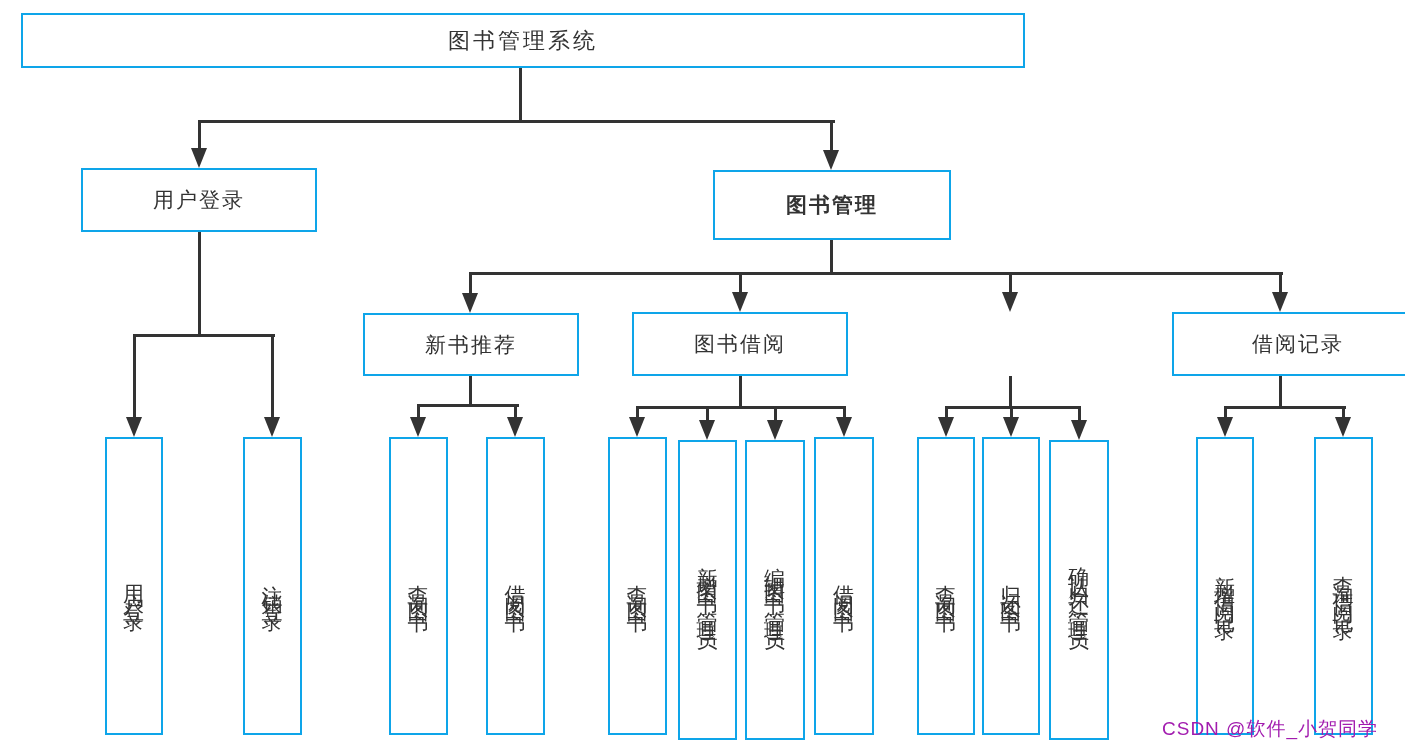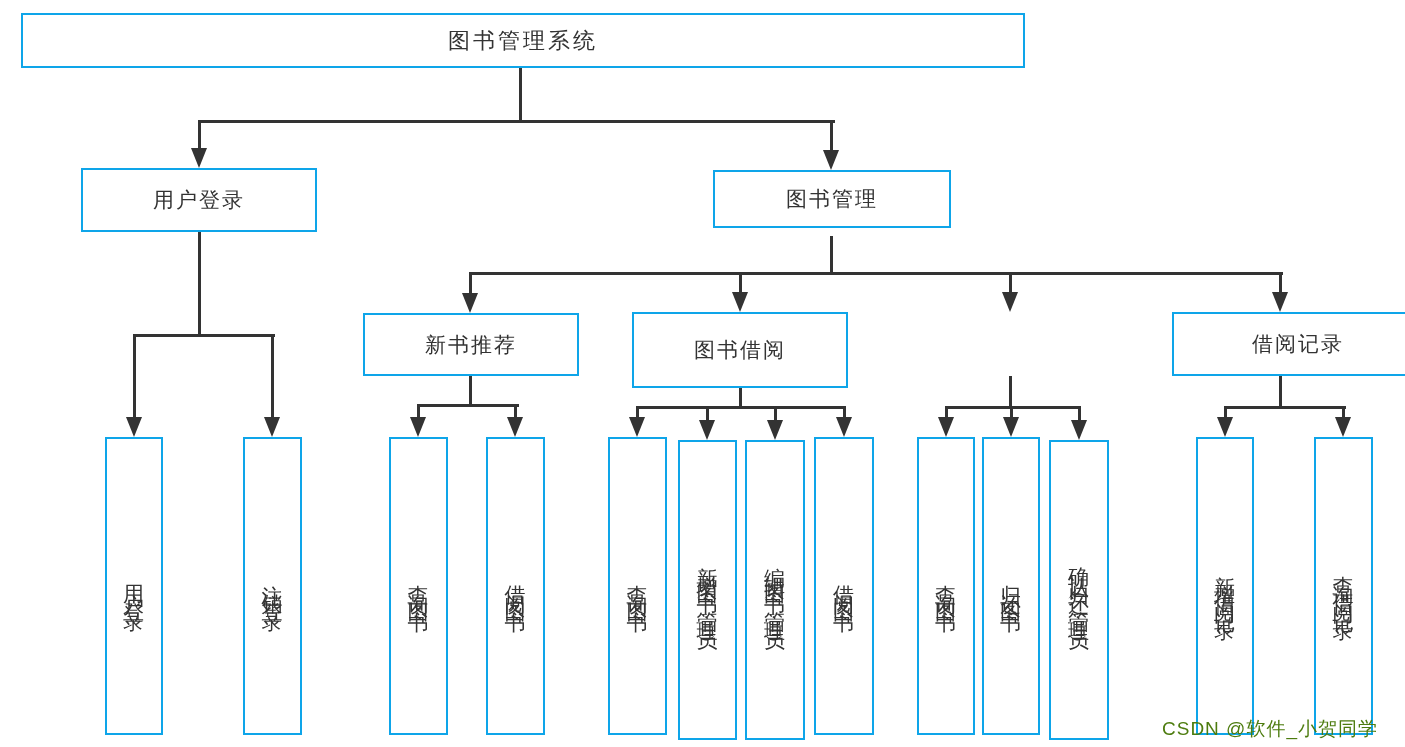--- a/index.html
+++ b/index.html
@@ -19,60 +19,60 @@
     line-height:1; text-align:center;
   }
   .line { position:absolute; background:#333333; z-index:1; }
   .arrowhead {
     position:absolute; width:0; height:0; z-index:1;
     border-left:8px solid transparent; border-right:8px solid transparent;
     border-top:20px solid #333333;
   }
   .watermark {
     position:absolute; left:1162px; top:716px; font-size:19px;
-    color:#4d7c0f; z-index:5; white-space:nowrap; letter-spacing:1px;
+    color:#a21caf; z-index:5; white-space:nowrap; letter-spacing:1px;
   }
 </style>
 </head>
 <body>
 
 <div class="canvas">
 
   <div class="node h root" style="left:21px; top:13px; width:1004px; height:55px;">图书管理系统</div>
 
   <div class="line" style="left:519px; top:68px; width:3px; height:54px;"></div>
   <div class="line" style="left:198px; top:120px; width:637px; height:3px;"></div>
   <div class="line" style="left:198px; top:120px; width:3px; height:30px;"></div>
   <div class="arrowhead" style="left:191px; top:148px;"></div>
   <div class="line" style="left:830px; top:120px; width:3px; height:32px;"></div>
   <div class="arrowhead" style="left:823px; top:150px;"></div>
 
   <div class="node h" style="left:81px; top:168px; width:236px; height:64px;">用户登录</div>
-  <div class="node h" style="left:713px; top:170px; width:238px; height:58px;">图书管理</div>
+  <div class="node h" style="left:713px; top:170px; width:238px; height:70px;font-weight:bold;">图书管理</div>
 
   <div class="line" style="left:198px; top:232px; width:3px; height:105px;"></div>
   <div class="line" style="left:133px; top:334px; width:142px; height:3px;"></div>
   <div class="line" style="left:133px; top:334px; width:3px; height:83px;"></div>
   <div class="arrowhead" style="left:126px; top:417px;"></div>
   <div class="line" style="left:271px; top:334px; width:3px; height:83px;"></div>
   <div class="arrowhead" style="left:264px; top:417px;"></div>
 
   <div class="line" style="left:830px; top:236px; width:3px; height:39px;"></div>
   <div class="line" style="left:469px; top:272px; width:814px; height:3px;"></div>
   <div class="line" style="left:469px; top:272px; width:3px; height:21px;"></div>
   <div class="arrowhead" style="left:462px; top:293px;"></div>
   <div class="line" style="left:739px; top:272px; width:3px; height:20px;"></div>
   <div class="arrowhead" style="left:732px; top:292px;"></div>
   <div class="line" style="left:1009px; top:272px; width:3px; height:20px;"></div>
   <div class="arrowhead" style="left:1002px; top:292px;"></div>
   <div class="line" style="left:1279px; top:272px; width:3px; height:20px;"></div>
   <div class="arrowhead" style="left:1272px; top:292px;"></div>
 
   <div class="node h" style="left:363px; top:313px; width:216px; height:63px;">新书推荐</div>
-  <div class="node h" style="left:632px; top:312px; width:216px; height:76px;">图书借阅</div>
+  <div class="node h" style="left:632px; top:312px; width:216px; height:64px;">图书借阅</div>
   <div class="node h" style="left:1172px; top:312px; width:252px; height:64px;">借阅记录</div>
 
   <div class="line" style="left:469px; top:376px; width:3px; height:30px;"></div>
   <div class="line" style="left:417px; top:404px; width:102px; height:3px;"></div>
   <div class="line" style="left:417px; top:404px; width:3px; height:13px;"></div>
   <div class="arrowhead" style="left:410px; top:417px;"></div>
   <div class="line" style="left:514px; top:404px; width:3px; height:13px;"></div>
   <div class="arrowhead" style="left:507px; top:417px;"></div>
 
   <div class="line" style="left:739px; top:376px; width:3px; height:32px;"></div>

